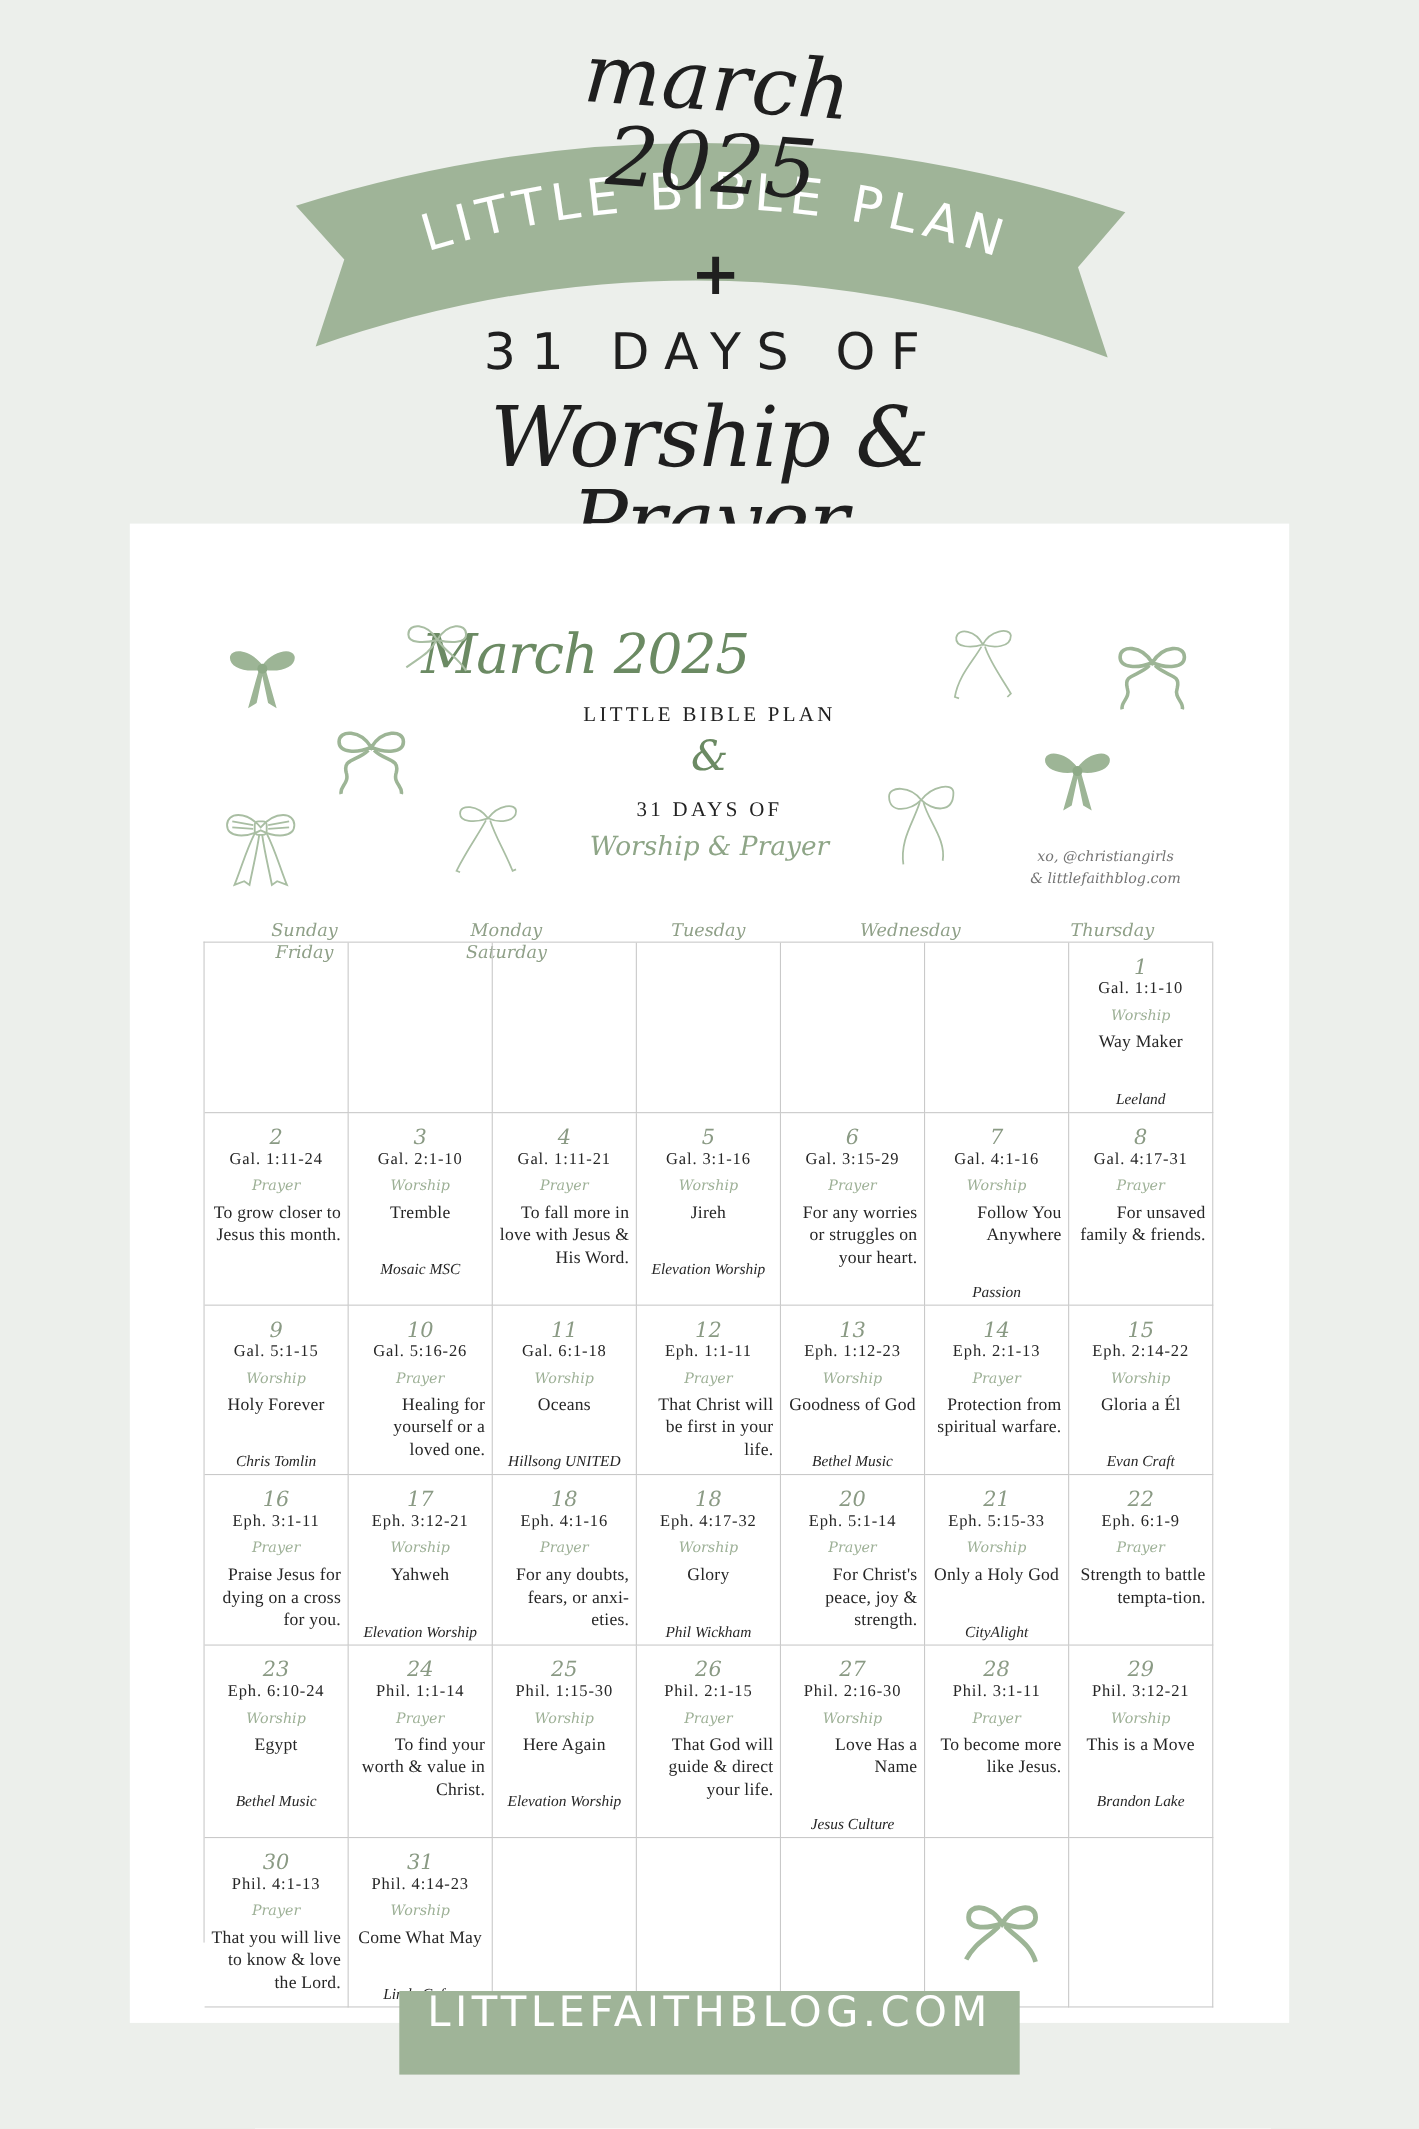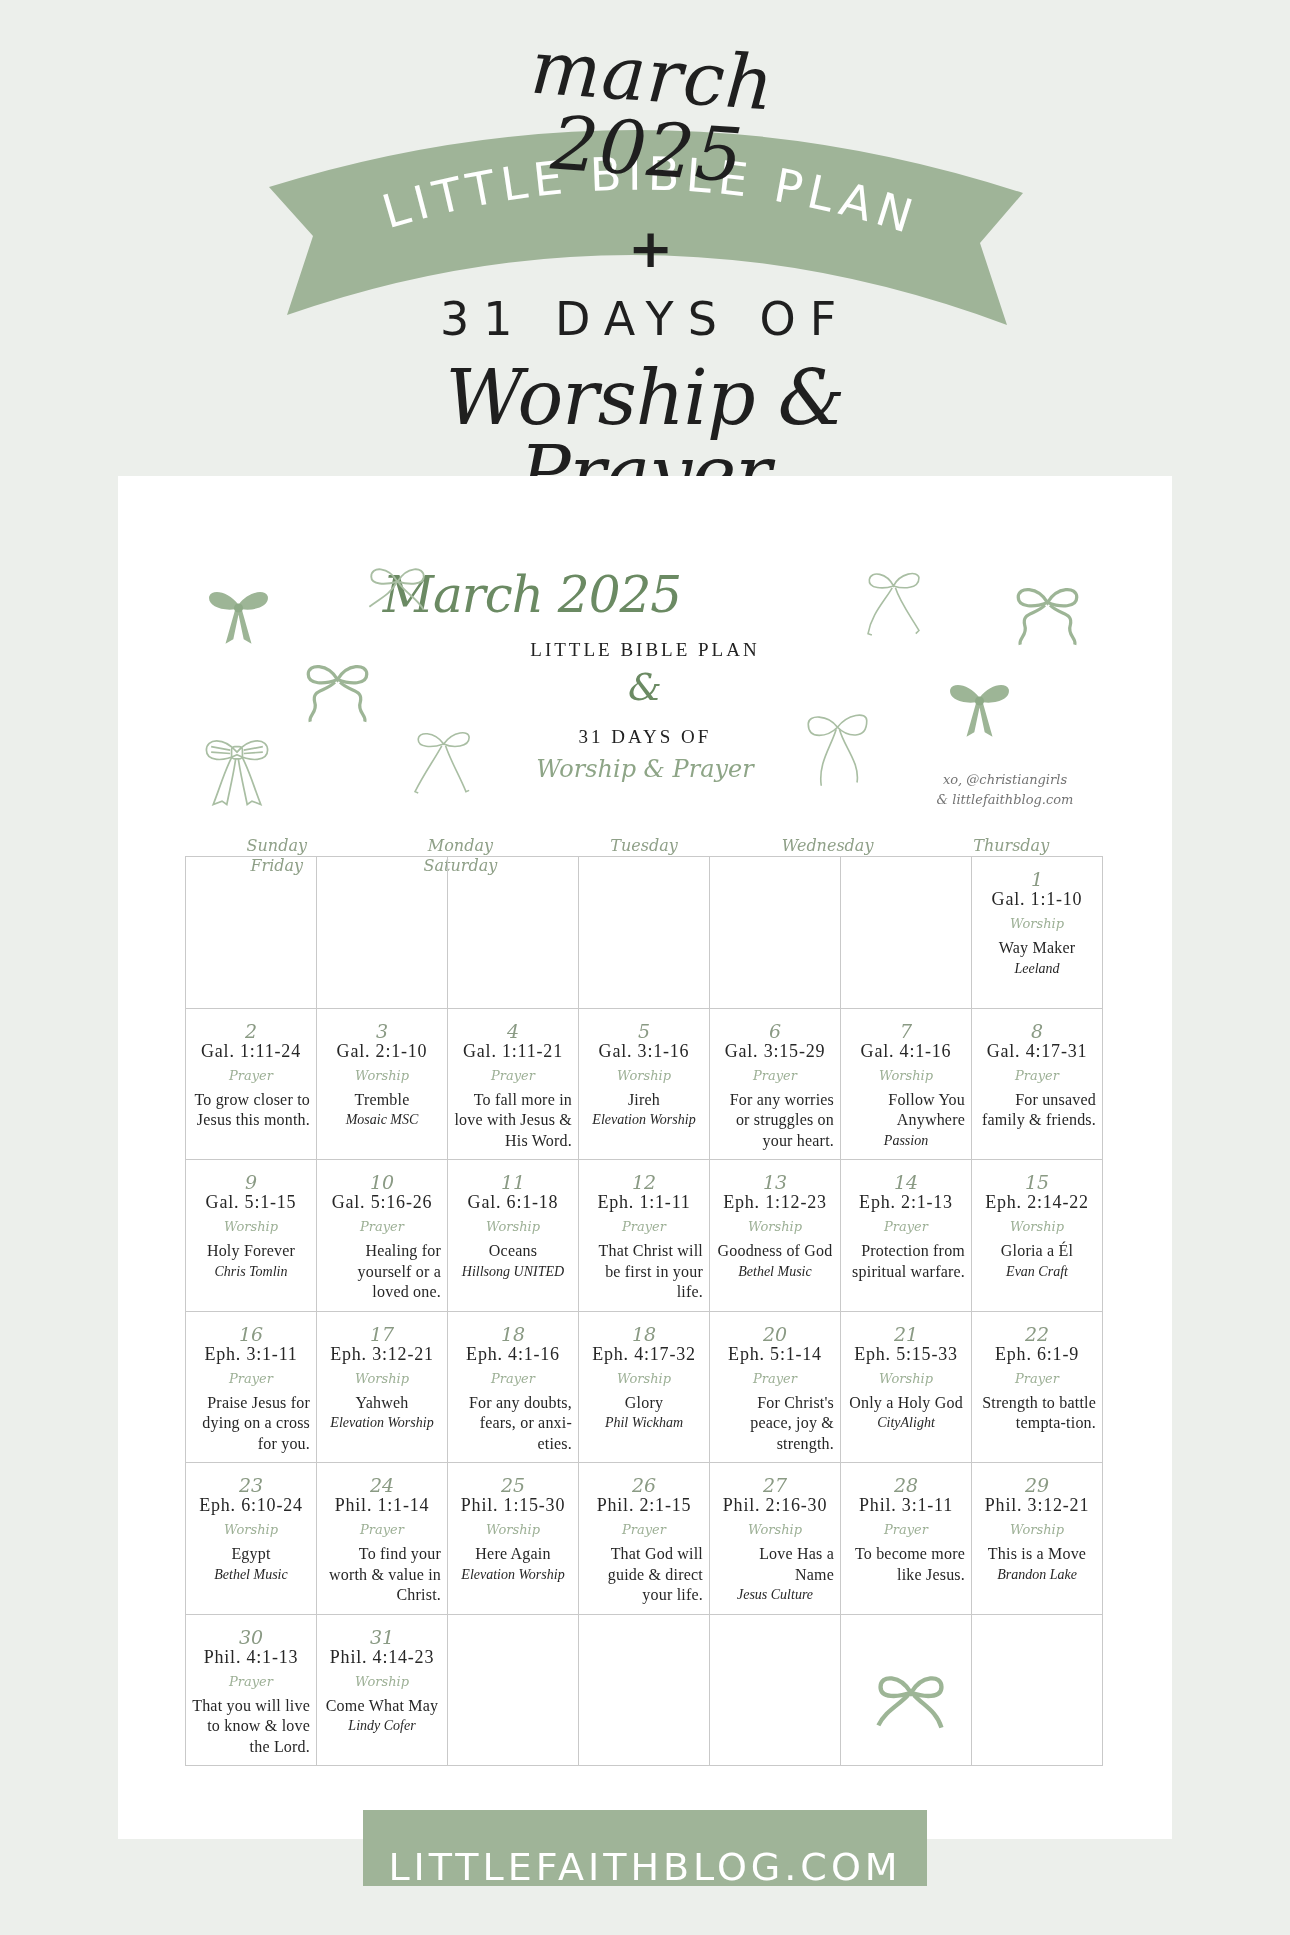--- a/index.html
+++ b/index.html
@@ -91,41 +91,41 @@
   .cell {
     border-right: 1.5px solid #c9c9c9; border-bottom: 1.5px solid #c9c9c9;
     box-sizing: border-box; text-align: center; padding-top: 12px;
     display: flex; flex-direction: column; align-items: center; position: relative;
   }
   .day-num {
     font-family: "DejaVu Serif", serif; font-style: italic; font-size: 19px;
     color: #8a9a84; line-height: 20px;
   }
   .ref {
-    font-family: "Liberation Serif", serif; font-size: 18px; color: #262626;
+    font-family: "Liberation Serif", serif; font-size: 15px; color: #262626;
     letter-spacing: 0.8px; line-height: 21px;
   }
   .kind {
     font-family: "DejaVu Serif", serif; font-style: italic; font-size: 13px;
     color: #9db096; line-height: 28px;
   }
   .desc {
     font-family: "Liberation Serif", serif; font-size: 16px; color: #262626;
     line-height: 20.5px; max-width: 118px; letter-spacing: 0.2px; text-align: right;
   }
   .artist {
     font-family: "Liberation Serif", serif; font-style: italic; font-size: 14px;
-    color: #262626; line-height: 20px; white-space: nowrap;
+    color: #262626; line-height: 20px; white-space: nowrap; margin-top: 32px;
   }
   .cell-bow { position: absolute; left: 30px; top: 56px; width: 80px; height: 58px; }
 
   
   .footer-badge {
     position: absolute; left: 363px; top: 1810px; width: 564px; height: 76px;
-    background: #9fb498; display: flex; align-items: flex-end; justify-content: center;
+    background: #9fb498; display: flex; align-items: flex-start; justify-content: center;
   }
   .footer-badge span {
     font-family: "DejaVu Sans", sans-serif; font-size: 38px; letter-spacing: 4px;
     color: #ffffff; line-height: 1;
   }
 </style>
 </head>
 <body>
 
 <svg id="hero-banner" viewBox="0 0 1290 480" xmlns="http://www.w3.org/2000/svg">

